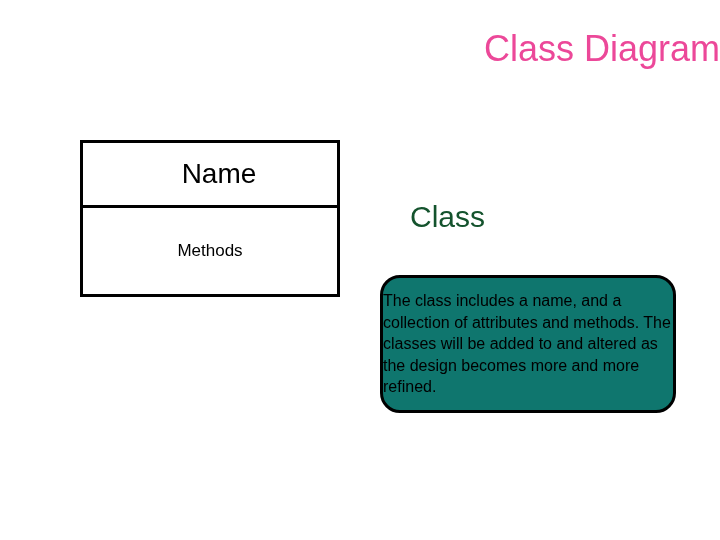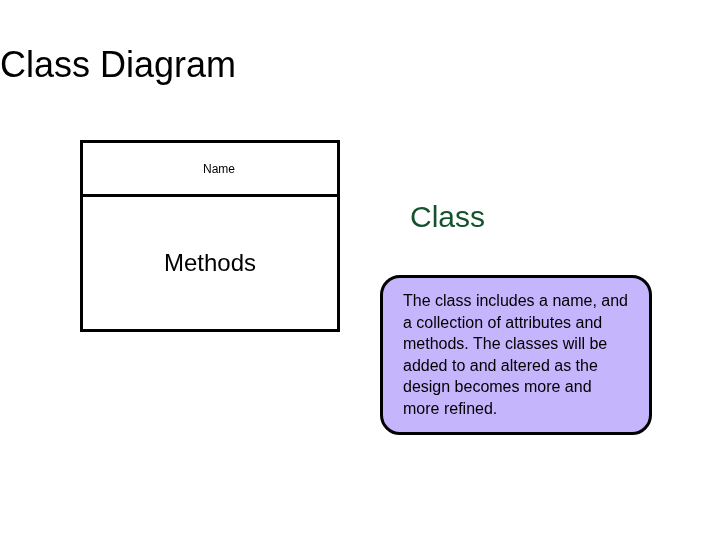--- a/index.html
+++ b/index.html
@@ -5,27 +5,27 @@
     * { margin: 0; padding: 0; box-sizing: border-box; }
     body {
       width: 720px;
       height: 540px;
       background: #ffffff;
       font-family: Arial, Helvetica, sans-serif;
       position: relative;
     }
     .title {
       position: absolute;
-      top: 44px;
+      top: 28px;
       left: 0;
       width: 100%;
-      text-align: left;
+      text-align: right;
       font-size: 36px;
       font-weight: normal;
-      color: #000000;
+      color: #ec4899;
     }
     .class-box {
       position: absolute;
       left: 80px;
       top: 140px;
       width: 260px;
       border: 3px solid #000;
       background: #fff;
     }
     .class-compartment {
@@ -33,51 +33,51 @@
       color: #000;
       border-bottom: 3px solid #000;
       display: flex;
       align-items: center;
       justify-content: center;
     }
     .class-compartment:last-child {
       border-bottom: none;
     }
     .compartment-name {
-      height: 54px;
-      font-size: 12px;
+      height: 65px;
+      font-size: 28px;
       padding-left: 18px;
     }
     .compartment-attributes {
       height: 90px;
       font-size: 24px;
     }
     .compartment-methods {
-      height: 132px;
-      font-size: 24px;
+      height: 86px;
+      font-size: 17px;
     }
     .class-label {
       position: absolute;
       left: 410px;
       top: 200px;
       font-size: 30px;
       color: #14532d;
     }
     .description-box {
       position: absolute;
       left: 380px;
       top: 275px;
-      width: 272px;
+      width: 296px;
       border: 3px solid #000;
       border-radius: 20px;
-      padding: 12px 20px;
+      padding: 12px 0;
       font-size: 16px;
       line-height: 1.35;
       color: #000;
-      background: #c4b5fd;
+      background: #0f766e;
     }
   </style>
 </head>
 <body>
 
 <h1 class="title">Class Diagram</h1>
 
 <div class="class-box">
   <div class="class-compartment compartment-name">Name</div>
   <div class="class-compartment compartment-methods">Methods</div>

